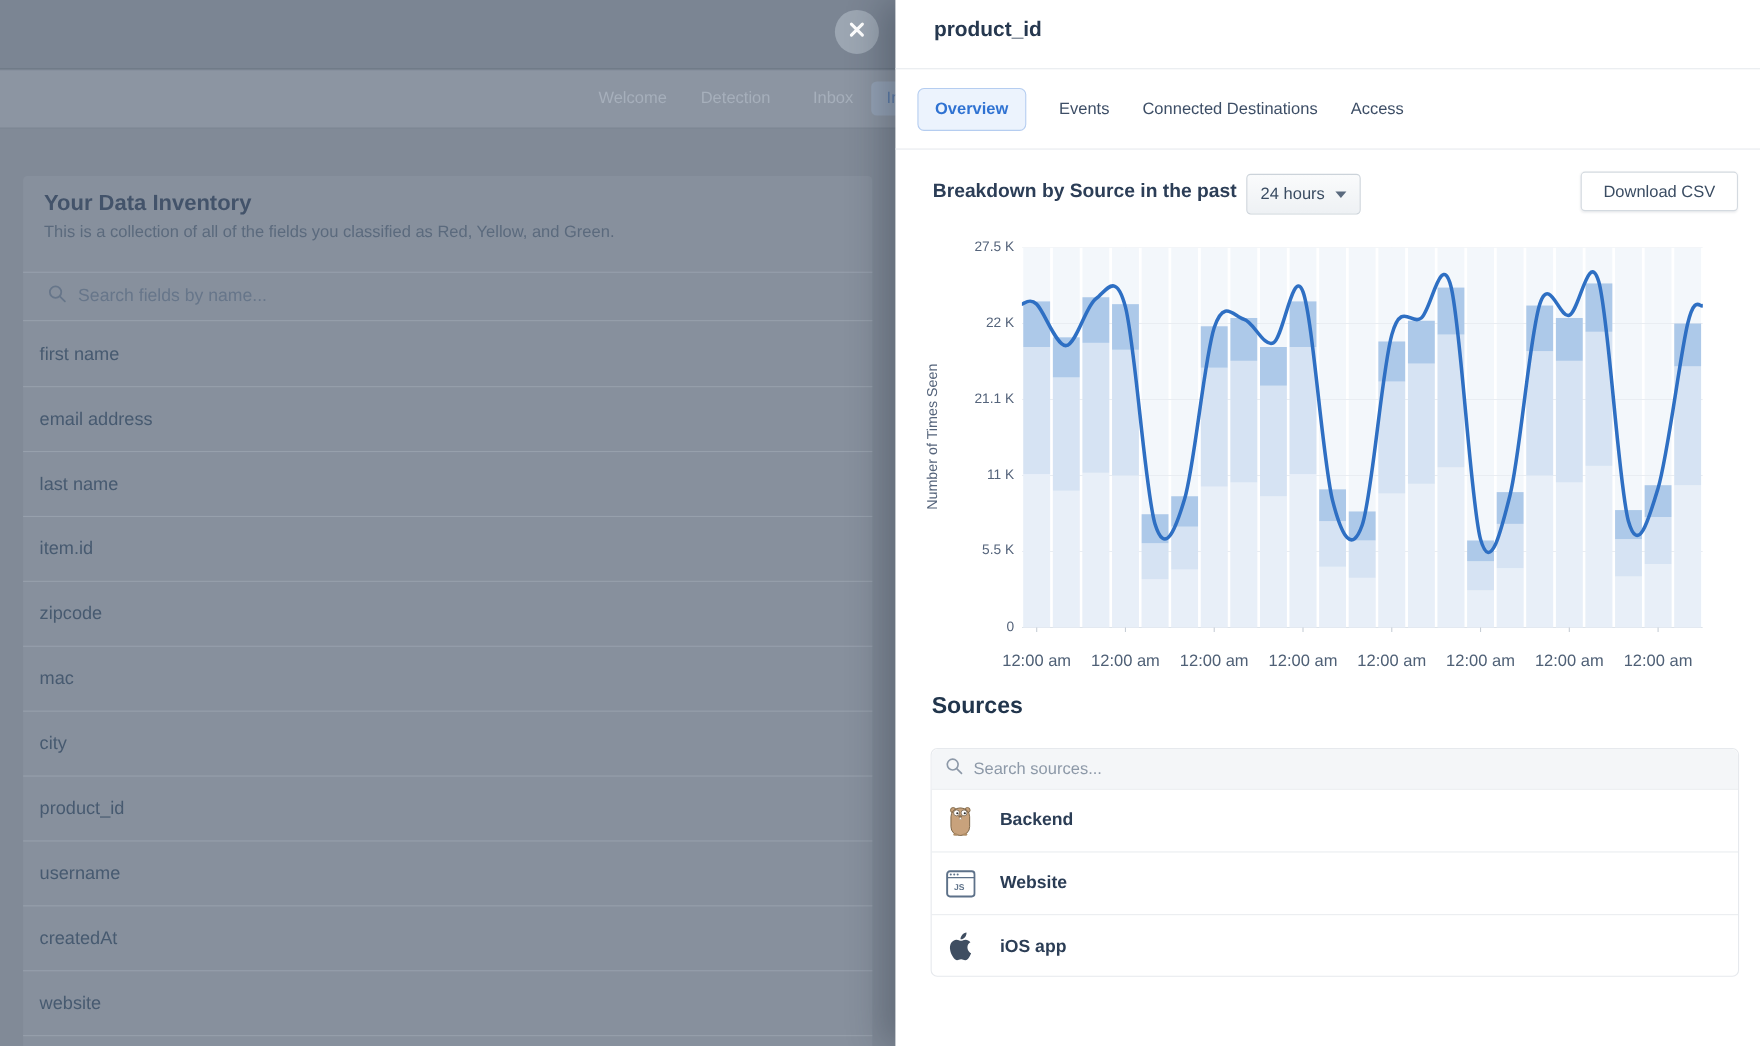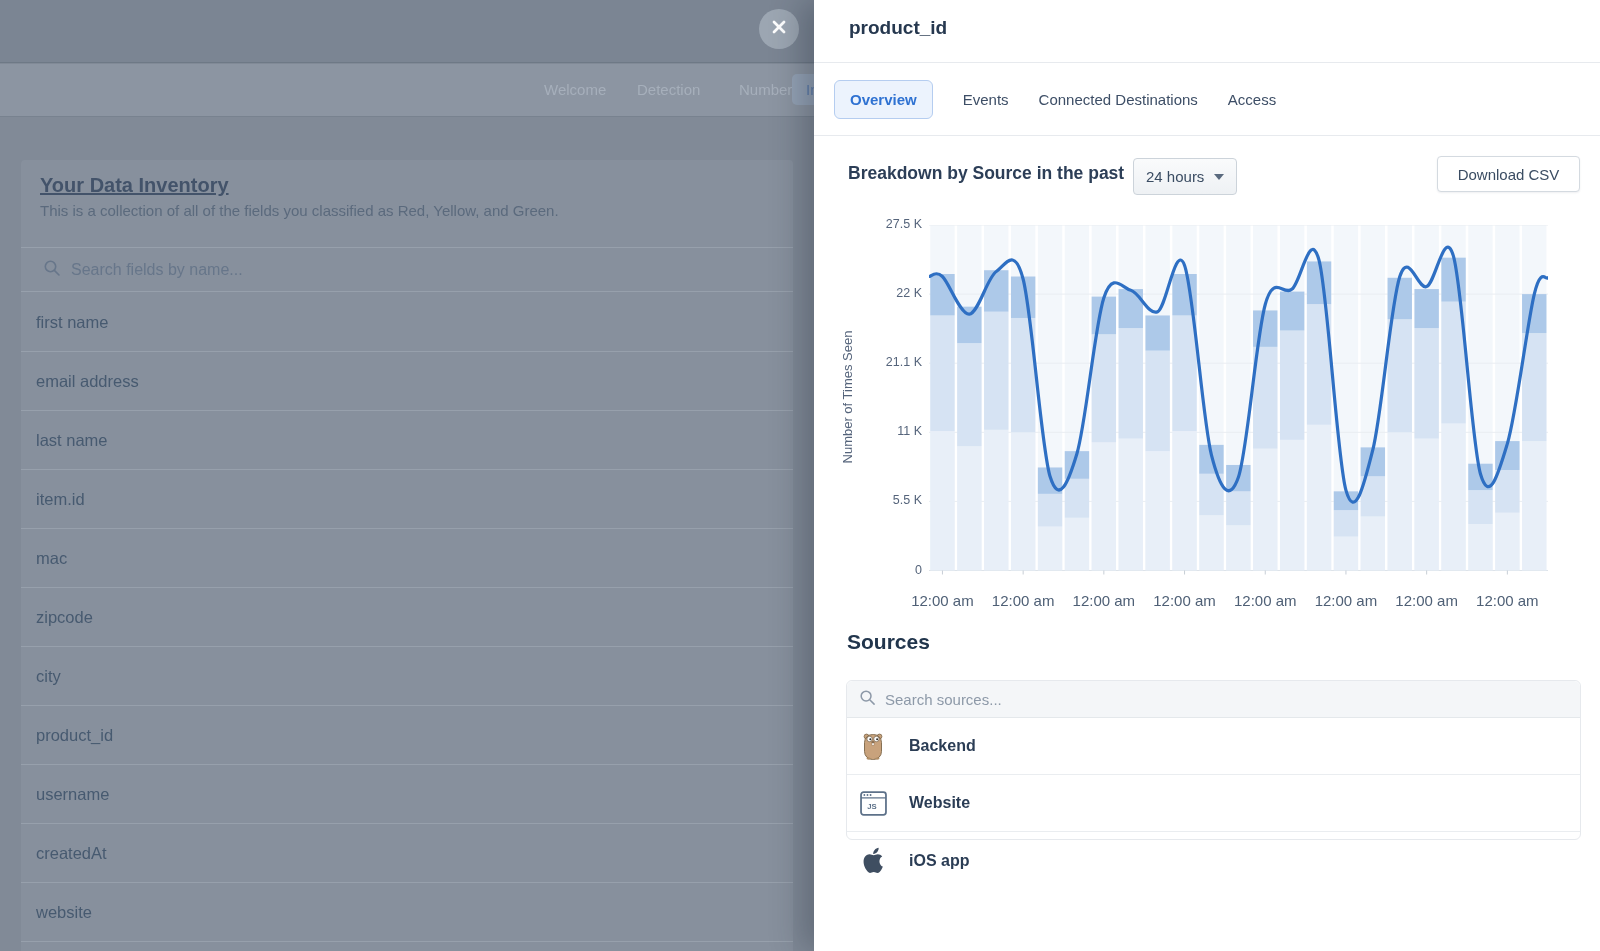--- a/index.html
+++ b/index.html
@@ -9,21 +9,21 @@
   
   .backdrop { position:absolute; inset:0; z-index:1; }
   .topband { position:absolute; left:0; top:0; width:100%; height:63px; background:#7b8593; border-bottom:1px solid #6e7986; }
   .navband { position:absolute; left:0; top:64px; width:100%; height:53px; background:#8c95a2; border-bottom:1px solid #78828f; }
   .nav-item { position:absolute; top:17px; font-size:15px; color:#a6afbb; }
   .nav-pill { position:absolute; left:792px; top:10px; width:70px; height:31px; background:#95a3b6; border-radius:5px; }
   .nav-item.active { color:#5d7cab; }
   .contentbg { position:absolute; left:0; top:117px; width:100%; height:834px; background:#818a97; }
 
   .card { position:absolute; left:21px; top:160px; width:772px; height:791px; background:#87909d; border-radius:4px 4px 0 0; }
-  .card-title { position:absolute; left:19px; top:14px; font-size:20px; font-weight:700; color:#43536a;text-decoration:underline; }
+  .card-title { position:absolute; left:19px; top:14px; font-size:20px; font-weight:700; color:#43536a; }
   .card-subtitle { position:absolute; left:19px; top:42px; font-size:15px; color:#5b6a7d; }
   .card-search { position:absolute; left:0; top:87px; width:100%; height:45px; border-top:1px solid #97a0ac; border-bottom:1px solid #97a0ac; display:flex; align-items:center; padding-left:22px; color:#67768a; }
   .card-search input { border:none; outline:none; background:transparent; font-size:16px; color:#4d5d72; margin-left:10px; width:500px; font-family:"Liberation Sans",sans-serif; }
   .card-search input::placeholder { color:#67768a; opacity:1; }
   .field-rows { position:absolute; left:0; top:133px; width:100%; }
   .field-row { height:59px; line-height:59px; padding-left:15px; font-size:16.5px; color:#475a70; border-bottom:1px solid #97a0ac; }
 
   
   .close-btn { position:absolute; left:759px; top:9px; width:40px; height:40px; border-radius:50%; background:#9ca6b2; z-index:5; display:flex; align-items:center; justify-content:center; cursor:pointer; }
 
@@ -40,38 +40,38 @@
   .period-dropdown span { font-size:15px; color:#3a4c62; }
   .caret-down { width:0; height:0; border-left:5px solid transparent; border-right:5px solid transparent; border-top:6px solid #5a6a7e; }
   .download-btn { position:absolute; left:623px; top:156px; width:143px; height:36px; background:#ffffff; border:1px solid #d4dae0; border-radius:4px; box-shadow:0 1px 2px rgba(40,55,75,.08); font-size:15px; color:#3a4c62; display:flex; align-items:center; justify-content:center; cursor:pointer; font-family:"Liberation Sans",sans-serif; }
 
   .y-axis-title { position:absolute; left:33px; top:397px; transform:translate(-50%,-50%) rotate(-90deg); white-space:nowrap; font-size:13px; color:#55647b; }
   .ytick { position:absolute; left:36px; width:72px; text-align:right; font-size:12.5px; color:#55647b; }
   .xtick { position:absolute; top:592px; width:90px; text-align:center; font-size:15px; color:#4f6076; }
   #plot { position:absolute; left:115px; top:225px; }
 
   .sources-title { position:absolute; left:33px; top:630px; font-size:21px; font-weight:700; color:#21354c; }
-  .sources-box { position:absolute; left:32px; top:680px; width:735px; height:160px; background:#fff; border:1px solid #e6e9ed; border-radius:6px; }
+  .sources-box { position:absolute; left:32px; top:680px; width:735px; height:208px; background:#fff; border:1px solid #e6e9ed; border-radius:6px; }
   .sources-search { height:37px; background:#f4f6f8; border-bottom:1px solid #e4e8eb; border-radius:6px 6px 0 0; display:flex; align-items:center; padding-left:12px; color:#8d99a8; }
   .sources-search input { border:none; outline:none; background:transparent; font-size:15px; color:#4d5d72; margin-left:9px; width:400px; font-family:"Liberation Sans",sans-serif; }
   .sources-search input::placeholder { color:#8d99a8; opacity:1; }
   .source-row { height:57px; display:flex; align-items:center; padding-left:12px; border-bottom:1px solid #eaedf0; cursor:pointer; }
   .source-row:last-child { border-bottom:none; }
   .source-icon { width:28px; display:flex; justify-content:center; }
   .source-label { margin-left:22px; font-size:16px; font-weight:600; color:#2b3d55; }
 </style>
 </head>
 <body>
 
 <div class="backdrop">
   <div class="topband"></div>
   <div class="navband">
     <div class="nav-item" style="left:544px">Welcome</div>
     <div class="nav-item" style="left:637px">Detection</div>
-    <div class="nav-item" style="left:739px">Number</div>
+    <div class="nav-item" style="left:739px">Inbox</div>
     <div class="nav-pill"></div>
     <div class="nav-item active" style="left:806px">Inventory</div>
   </div>
   <div class="contentbg"></div>
 
   <div class="card">
     <div class="card-title">Your Data Inventory</div>
     <div class="card-subtitle">This is a collection of all of the fields you classified as Red, Yellow, and Green.</div>
     <div class="card-search">
       <span>
@@ -80,22 +80,22 @@
             <line x1="11.6" y1="11.6" x2="16" y2="16" stroke="currentColor" stroke-width="1.6" stroke-linecap="round"></line>
           </svg>
       </span>
       <input type="text" placeholder="Search fields by name..." style="">
     </div>
     <div class="field-rows" id="field-rows">
         <div class="field-row">first name</div>
         <div class="field-row">email address</div>
         <div class="field-row">last name</div>
         <div class="field-row">item.id</div>
+        <div class="field-row">zipcode</div>
         <div class="field-row">mac</div>
-        <div class="field-row">zipcode</div>
         <div class="field-row">city</div>
         <div class="field-row">product_id</div>
         <div class="field-row">username</div>
         <div class="field-row">createdAt</div>
         <div class="field-row">website</div>
       </div>
   </div>
 </div>
 
 <div class="close-btn">

